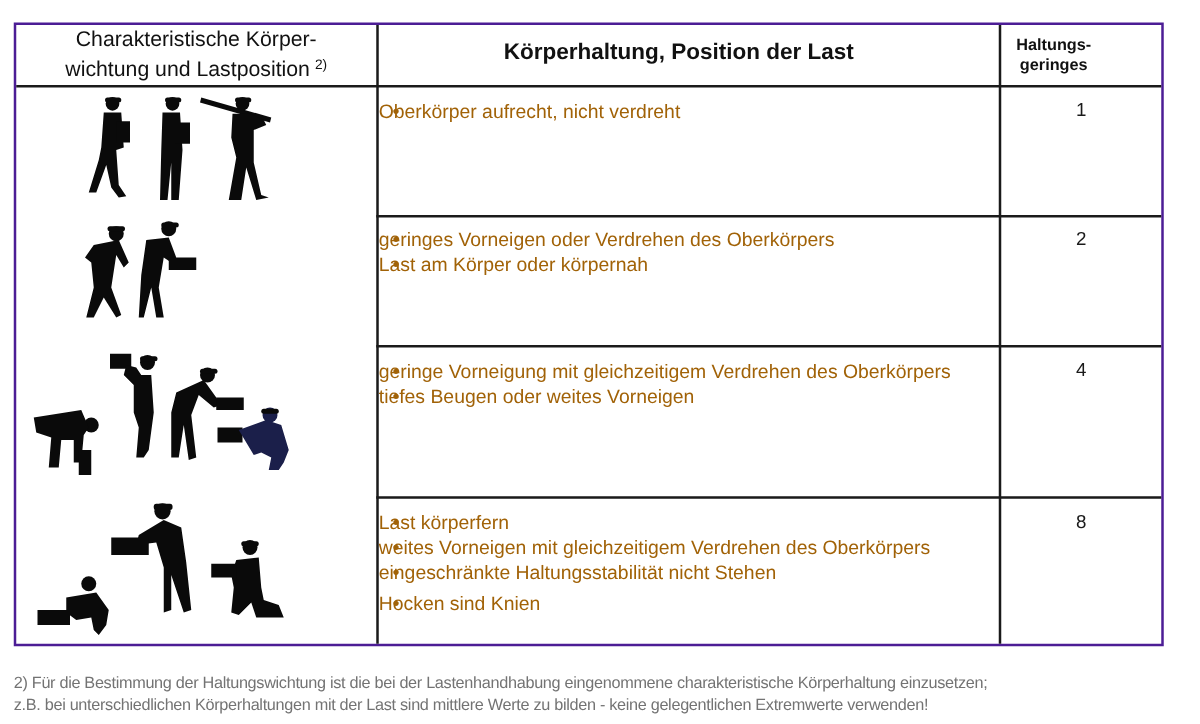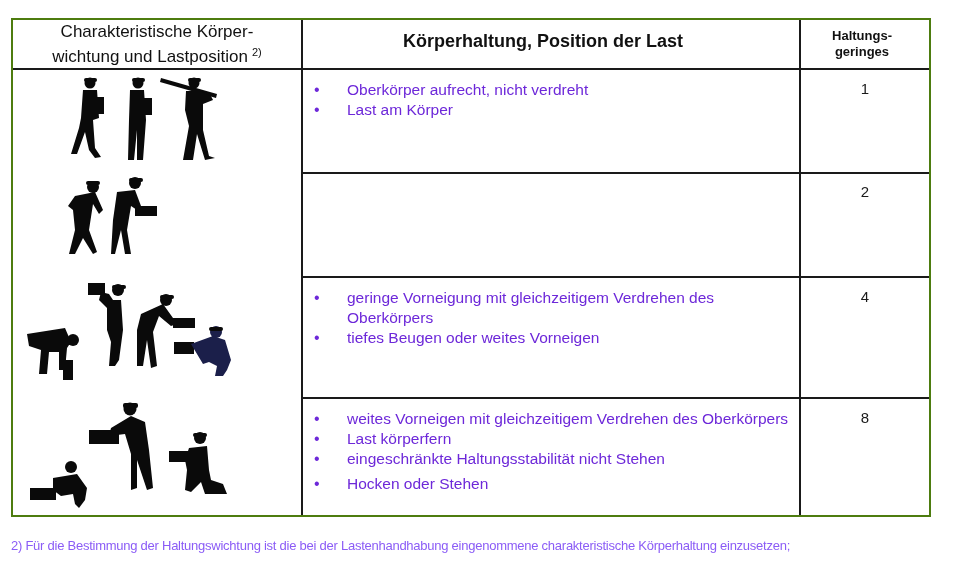--- a/index.html
+++ b/index.html
@@ -1,51 +1,51 @@
 <!DOCTYPE html>
 <html><head>
   <meta charset="utf-8">
   <style>
     html, body { margin: 0; padding: 0; background: #ffffff; }
     body { width: 960px; height: 579px; position: relative; overflow: hidden;
            font-family: "Liberation Sans", sans-serif; color: #111; }
 
     .table { position: absolute; left: 11px; top: 18px; width: 920px; height: 499px;
-             border: 2px solid #4d7c0f; box-sizing: border-box; }
+             border: 2px solid #4c1d95; box-sizing: border-box; }
 
     
     .vline { position: absolute; top: 0; bottom: 0; width: 2px; background: #1a1a1a; }
     .vline.c1 { left: 288px; }
     .vline.c2 { left: 786px; }
 
     
     .hdr-line { position: absolute; left: 0; right: 0; top: 48px; height: 2px; background: #1a1a1a; }
     .hdr-cell { position: absolute; top: 0; height: 48px; display: flex; align-items: center;
                 justify-content: center; text-align: center; }
     .hdr-col1 { left: 0; width: 288px; font-size: 17px; line-height: 20px; color: #111; }
     .hdr-col1 sup { font-size: 11px; vertical-align: 6px; margin-left: 4px; }
     .hdr-col2 { left: 290px; width: 480px; font-size: 18px; font-weight: bold; padding-bottom: 6px; box-sizing: border-box; }
-    .hdr-col3 { left: 791px; width: 116px; font-size: 13px; font-weight: bold; line-height: 16px; }
+    .hdr-col3 { left: 772px; width: 116px; font-size: 13px; font-weight: bold; line-height: 16px; }
 
     
     .rline { position: absolute; left: 288px; right: 0; height: 2px; background: #1a1a1a; }
 
     .desc-cell { position: absolute; left: 290px; width: 496px; }
     .desc-cell ul { margin: 0; padding: 0; list-style: none; }
-    .desc-cell li { position: relative; padding-left: 44px; font-size: 15.5px; line-height: 20px; color: #6d28d9; }
+    .desc-cell li { position: relative; font-size: 15.5px; line-height: 20px; color: #a16207; }
     .desc-cell li::before { content: "\2022"; position: absolute; left: 11px; top: 0; font-size: 16px; }
     .desc-cell li.gap { margin-top: 5px; }
 
     .weight-cell { position: absolute; left: 788px; width: 128px; text-align: center; font-size: 15px; color: #1a1a1a; }
 
     
     .figs { position: absolute; left: 0; top: 50px; width: 288px; height: 447px; }
     .figs svg { position: absolute; left: 0; top: 0; }
 
-    .footnote { position: absolute; left: 11px; top: 537px; width: 940px; font-size: 13px; line-height: 18px; color: #8b5cf6; letter-spacing: -0.25px; }
+    .footnote { position: absolute; left: 11px; top: 537px; width: 940px; font-size: 13px; line-height: 18px; color: #737373; letter-spacing: -0.25px; }
   </style>
 </head>
 <body>
 
 <div class="table">
   <div class="vline c1"></div>
   <div class="vline c2"></div>
 
   <div class="hdr-cell hdr-col1">
     <div>
@@ -62,41 +62,46 @@
   </div>
   <div class="hdr-line"></div>
 
   <div class="rline" style="top:152px"></div>
   <div class="rline" style="top:256px"></div>
   <div class="rline" style="top:377px"></div>
 
   <div class="desc-cell" style="top:60px">
     <ul>
       <li>Oberkörper aufrecht, nicht verdreht</li>
-      <li>Last am Körper</li>
     </ul>
   </div>
   <div class="weight-cell" style="top:60px">1</div>
 
+  <div class="desc-cell" style="top:163px">
+    <ul>
+      <li>geringes Vorneigen oder Verdrehen des Oberkörpers</li>
+      <li>Last am Körper oder körpernah</li>
+    </ul>
+  </div>
   <div class="weight-cell" style="top:163px">2</div>
 
   <div class="desc-cell" style="top:268px">
     <ul>
       <li>geringe Vorneigung mit gleichzeitigem Verdrehen des Oberkörpers</li>
       <li>tiefes Beugen oder weites Vorneigen</li>
     </ul>
   </div>
   <div class="weight-cell" style="top:268px">4</div>
 
   <div class="desc-cell" style="top:389px">
     <ul>
+      <li>Last körperfern</li>
       <li>weites Vorneigen mit gleichzeitigem Verdrehen des Oberkörpers</li>
-      <li>Last körperfern</li>
       <li>eingeschränkte Haltungsstabilität nicht Stehen</li>
-      <li class="gap">Hocken oder Stehen</li>
+      <li class="gap">Hocken sind Knien</li>
     </ul>
   </div>
   <div class="weight-cell" style="top:389px">8</div>
 
   <div class="figs">
     <svg width="288" height="447" viewBox="0 0 288 447" xmlns="http://www.w3.org/2000/svg">
       <g fill="#0a0a0a">
 
         <g>
           <circle cx="77" cy="13" r="5.5"></circle>
@@ -172,13 +177,14 @@
           <path d="M176 378 L194 376 L196 400 L198 410 L210 414 L214 424 L192 424 L188 412 L178 422 L172 420 L174 400 L172 390 Z"></path>
           <rect x="156" y="381" width="20" height="11"></rect>
         </g>
       </g>
     </svg>
   </div>
 </div>
 
 <div class="footnote">
   <div>2) Für die Bestimmung der Haltungswichtung ist die bei der Lastenhandhabung eingenommene charakteristische Körperhaltung einzusetzen;</div>
+  <div>z.B. bei unterschiedlichen Körperhaltungen mit der Last sind mittlere Werte zu bilden - keine gelegentlichen Extremwerte verwenden!</div>
 </div>
 
 </body></html>

